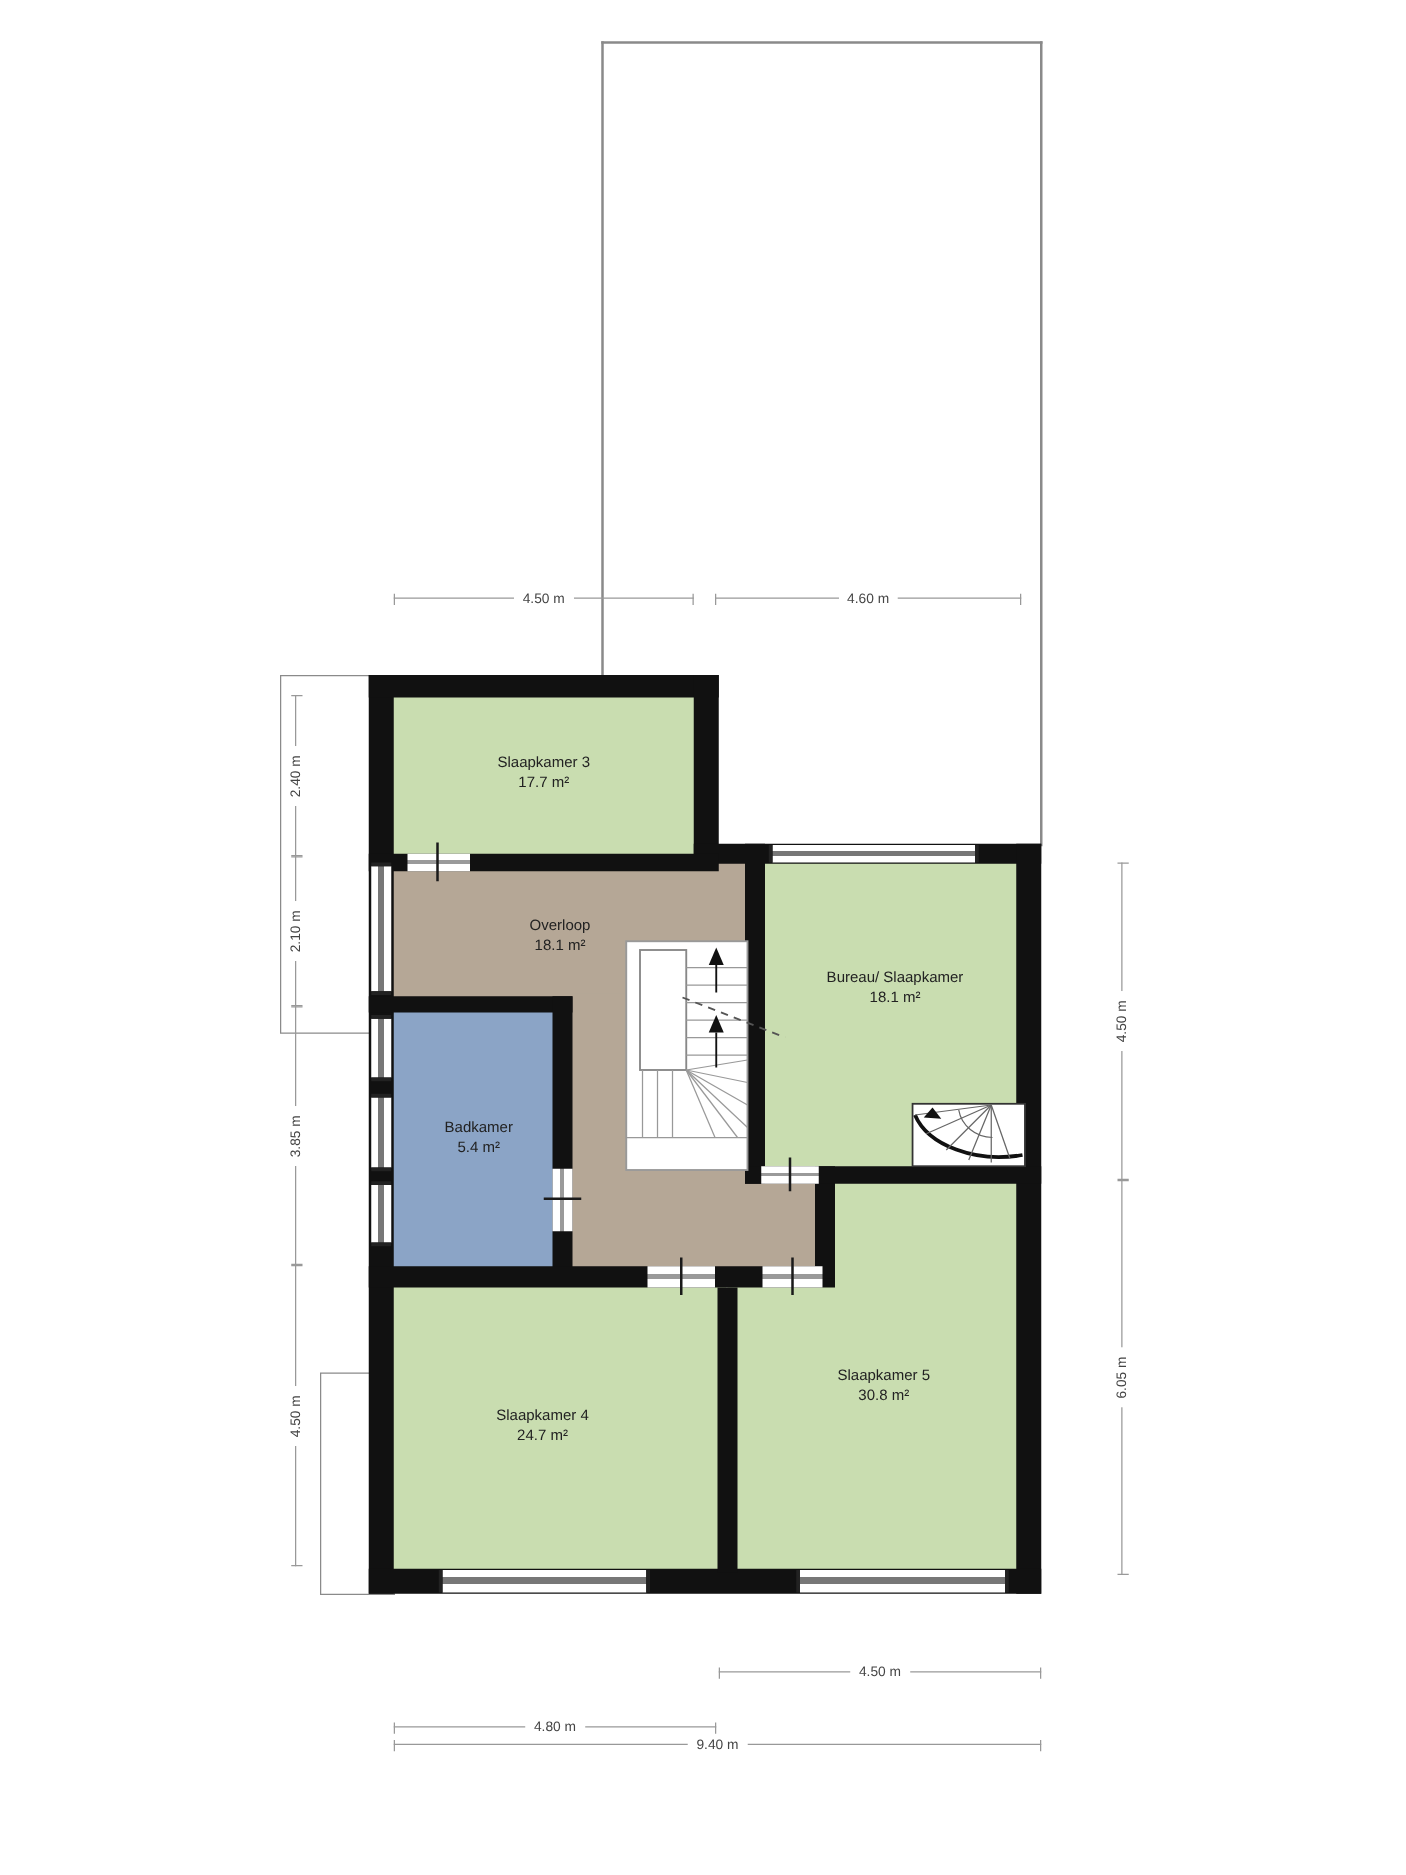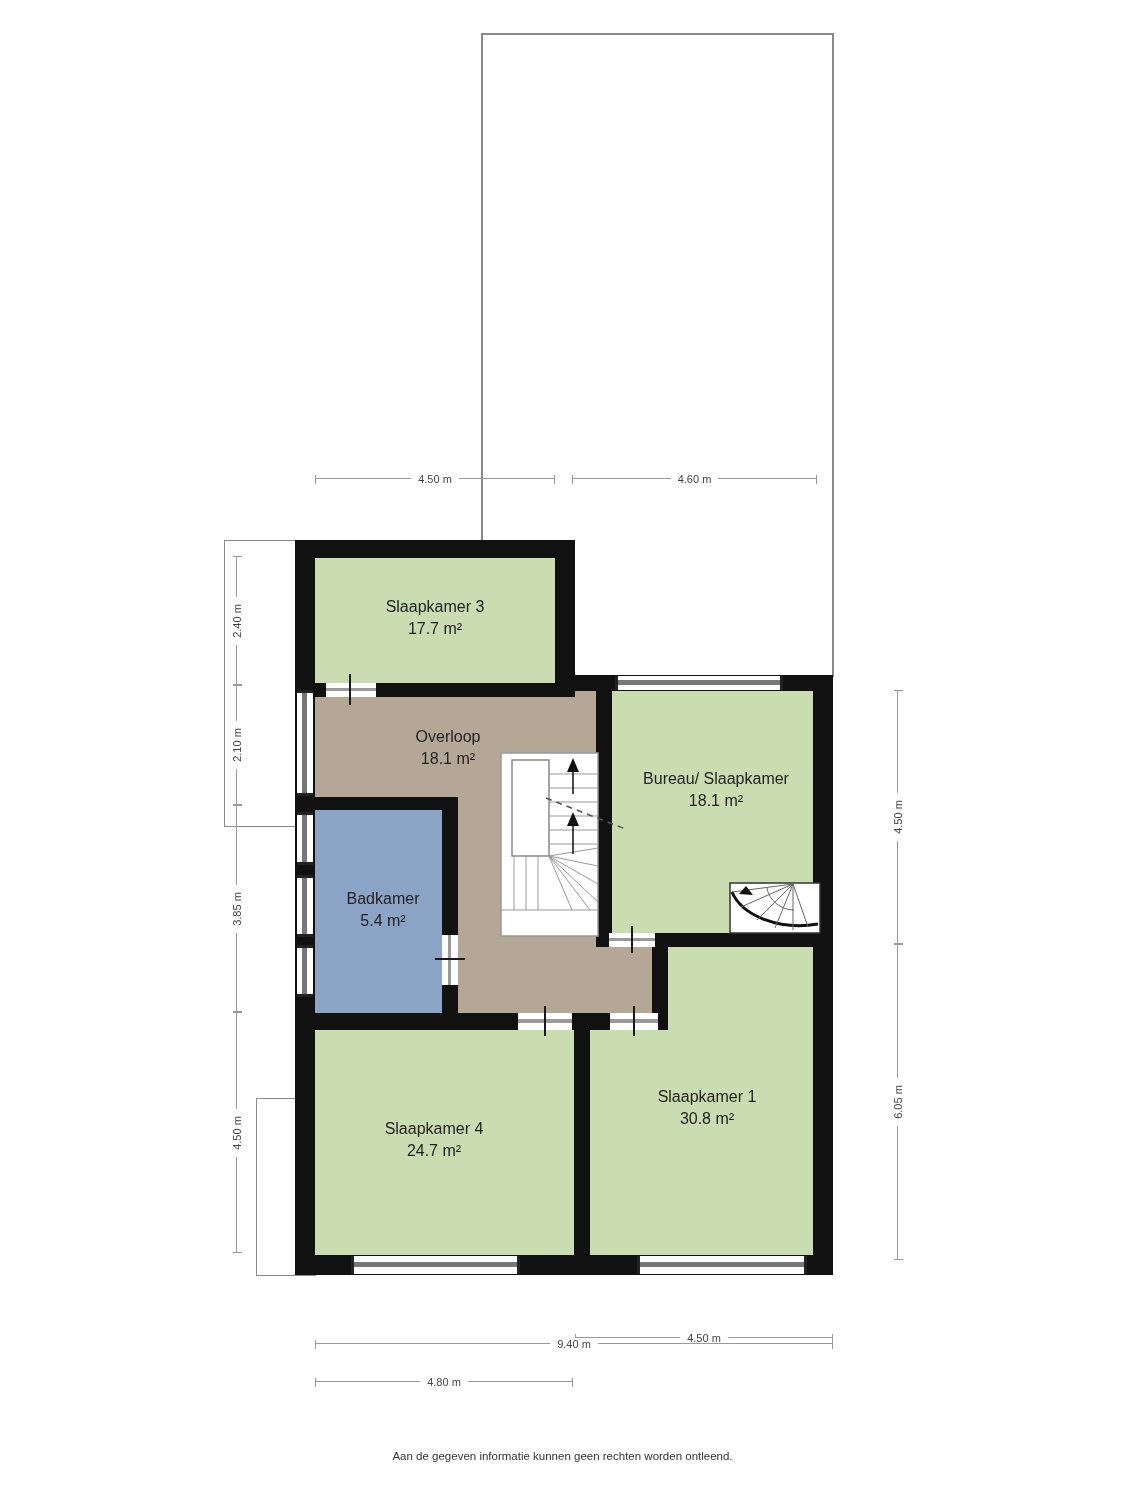--- a/index.html
+++ b/index.html
@@ -13,21 +13,21 @@
   .oline{position:absolute;background:#8a8a8a;}
   .annex{position:absolute;border:1px solid #8a8a8a;background:#fff;}
   .winh{position:absolute;background:linear-gradient(to bottom,#fff 0 32%,#777 32% 62%,#fff 62% 100%);
         border-left:3px solid #222;border-right:3px solid #222;}
   .winv{position:absolute;background:linear-gradient(to right,#fff 0 32%,#777 32% 62%,#fff 62% 100%);
         border-top:3px solid #222;border-bottom:3px solid #222;}
   .doorh{position:absolute;background:linear-gradient(to bottom,#fff 0 38%,#9a9a9a 38% 58%,#fff 58% 100%);}
   .doorv{position:absolute;background:linear-gradient(to right,#fff 0 38%,#9a9a9a 38% 58%,#fff 58% 100%);}
   .tick{position:absolute;background:#1a1a1a;}
   .rlabel{position:absolute;transform:translate(-50%,-50%);text-align:center;
-          font-size:16px;color:#222;line-height:1.35;white-space:nowrap;}
+          font-size:12px;color:#222;line-height:1.35;white-space:nowrap;}
   .dimh{position:absolute;border-top:1px solid #999;height:0;}
   .dimh i{position:absolute;top:-4px;width:1px;height:9px;background:#999;}
   .dimh i.l{left:0}.dimh i.r{right:0}
   .dimh span{position:absolute;left:50%;top:0;transform:translate(-50%,-50%);background:#fff;
              padding:0 7px;font-size:11px;color:#444;white-space:nowrap;}
   .dimv{position:absolute;border-left:1px solid #999;width:0;}
   .dimv i{position:absolute;left:-4px;height:1px;width:9px;background:#999;}
   .dimv i.t{top:0}.dimv i.b{bottom:0}
   .dimv span{position:absolute;top:50%;left:0;transform:translate(-50%,-50%) rotate(-90deg);
              background:#fff;padding:0 7px;font-size:11px;color:#444;white-space:nowrap;}
@@ -148,21 +148,21 @@
   </div>
   <div class="rlabel" style="left:383px;top:910px;">
     <div>Badkamer</div>
     <div>5.4 m²</div>
   </div>
   <div class="rlabel" style="left:434px;top:1140px;">
     <div>Slaapkamer 4</div>
     <div>24.7 m²</div>
   </div>
   <div class="rlabel" style="left:707px;top:1108px;">
-    <div>Slaapkamer 1</div>
+    <div>Slaapkamer 5</div>
     <div>30.8 m²</div>
   </div>
 
   <div class="dimh" style="left:315px;top:478px;width:240px;">
     <i class="l"></i>
       <i class="r"></i>
       <span>4.50 m</span>
   </div>
   <div class="dimh" style="left:572px;top:478px;width:245px;">
     <i class="l"></i>
@@ -205,21 +205,20 @@
   <div class="dimh" style="left:315px;top:1337px;width:258px;margin-top:44px;">
     <i class="l"></i>
       <i class="r"></i>
       <span>4.80 m</span>
   </div>
   <div class="dimh" style="left:575px;top:1337px;width:258px;">
     <i class="l"></i>
       <i class="r"></i>
       <span>4.50 m</span>
   </div>
-  <div class="dimh" style="left:315px;top:1343px;width:518px;">
+  <div class="dimh" style="left:315px;top:1395px;width:518px;">
     <i class="l"></i>
       <i class="r"></i>
       <span>9.40 m</span>
   </div>
 
-  <div class="footer">Aan de gegeven informatie kunnen geen rechten worden ontleend.</div>
 
 </div>
 
 </body></html>

